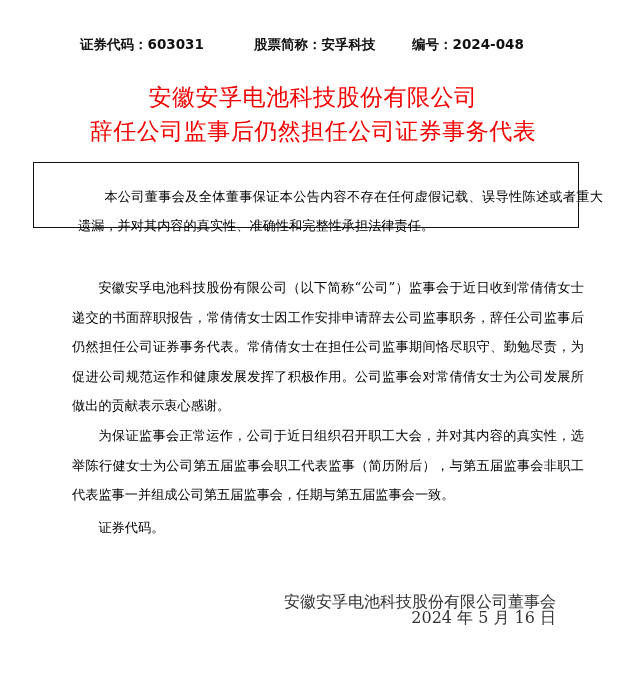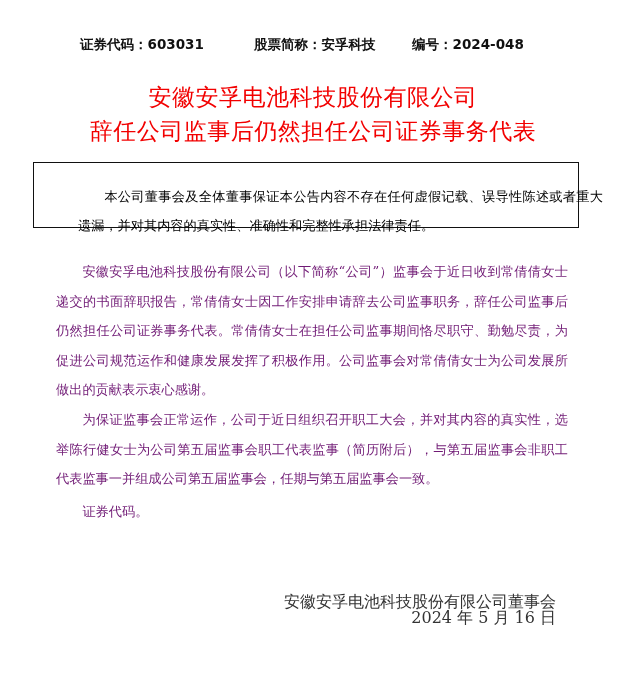--- a/index.html
+++ b/index.html
@@ -26,21 +26,21 @@
       position: absolute; left: 33px; top: 162px; width: 544px; height: 64px;
       border: 1.3px solid #111;
     }
     .notice-box p {
       margin: 16px; position: absolute; left: 28px; width: 525px;
       font-size: 13.2px; line-height: 29px; color: #000000;
       text-align: justify;
     }
     .para {
       position: absolute; left: 56px; width: 512px;
-      font-size: 13.2px; line-height: 29.5px; color: #701a75; margin: 0;
+      font-size: 13.2px; line-height: 29.5px; color: #000000; margin: 16px;
       text-indent: 2em; text-align: justify;
     }
     .sign {
       position: absolute; font-size: 16px; color: #333; white-space: nowrap;
     }
   </style>
 </head>
 <body>
 
 <div class="header">

